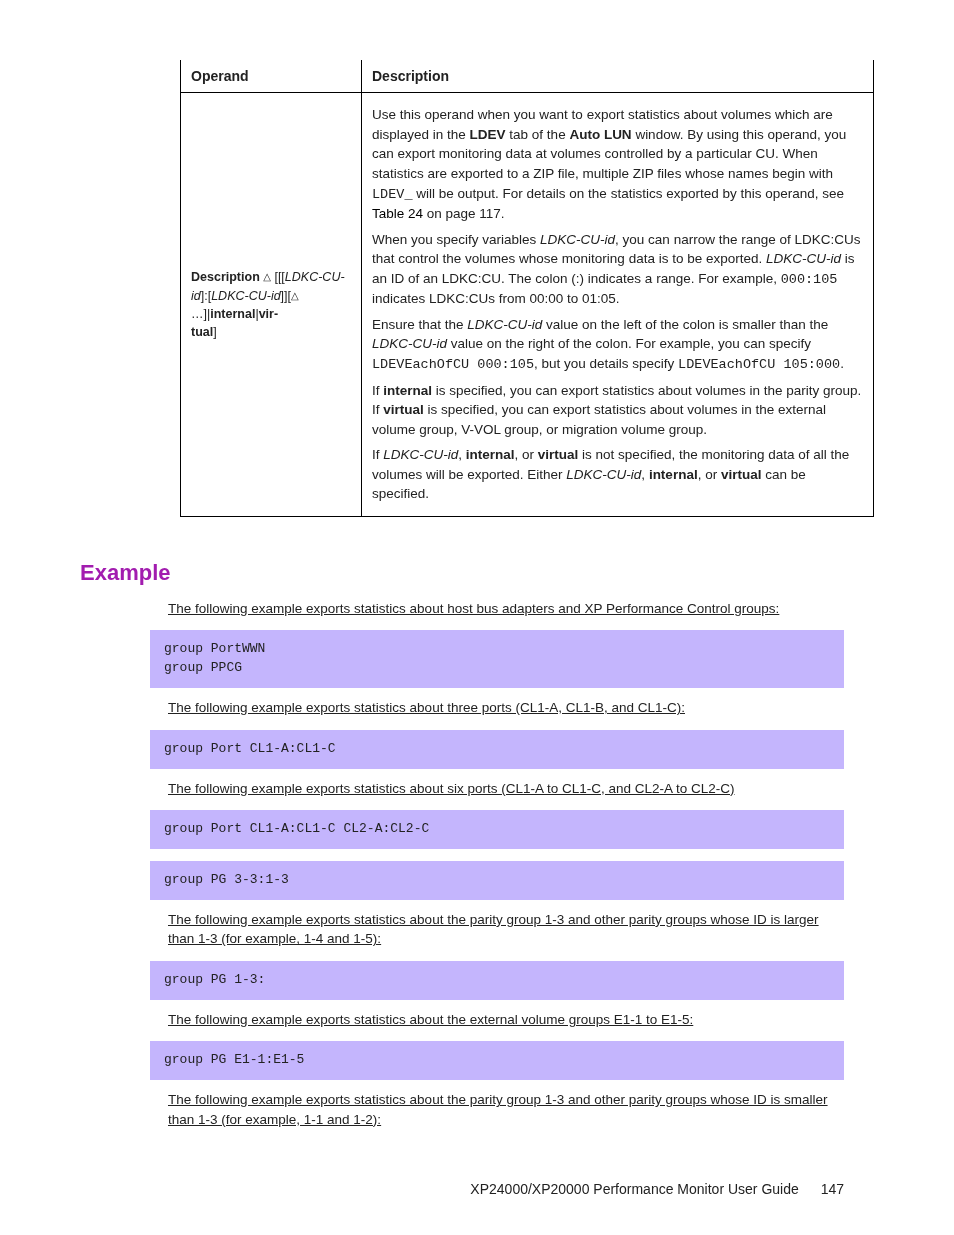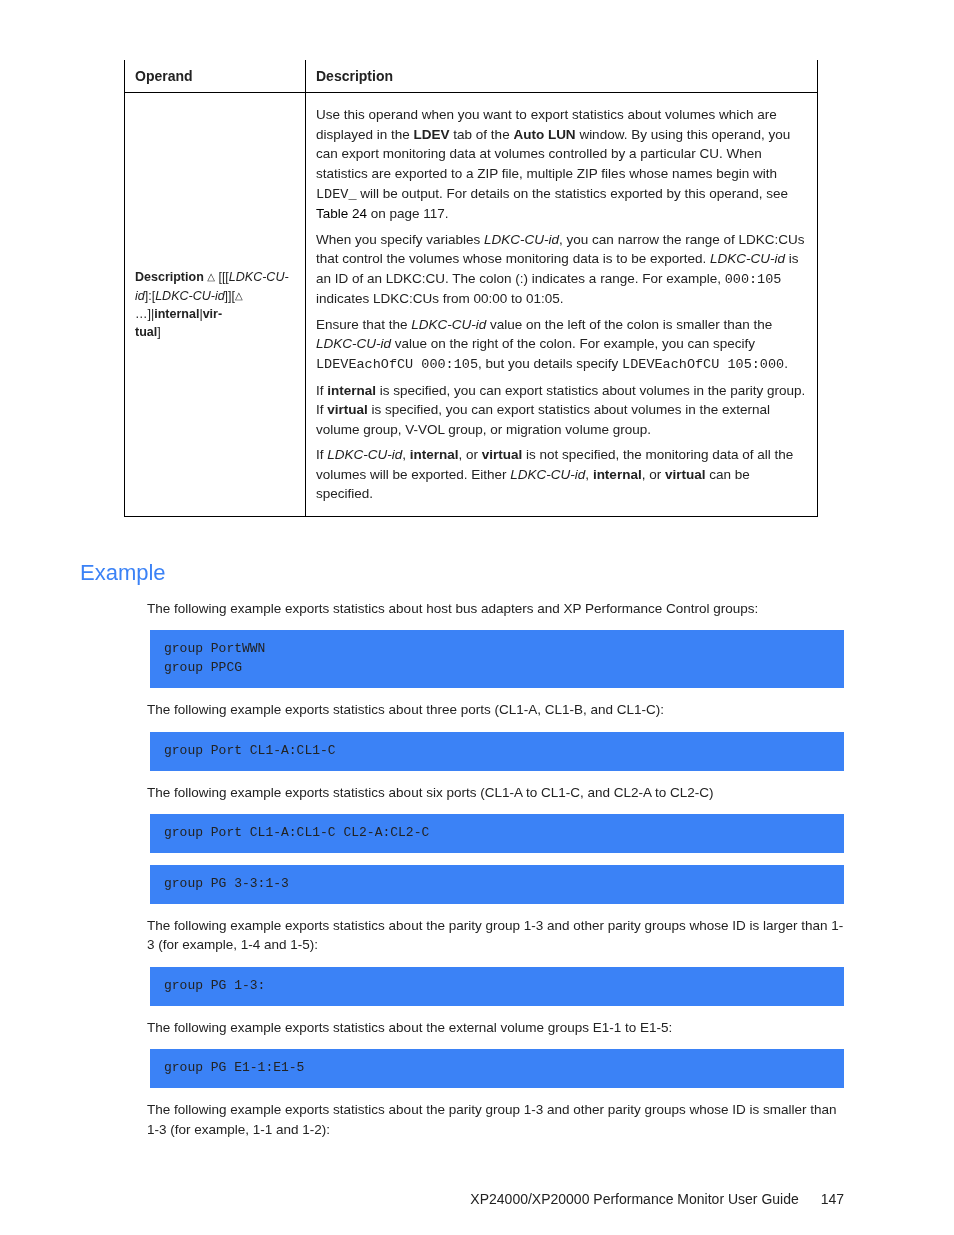--- a/index.html
+++ b/index.html
@@ -11,21 +11,21 @@
     color: #222;
     background: #fff;
     width: 954px;
   }
   .page {
     padding: 60px 110px 40px 80px;
   }
   table.opdesc {
     border-collapse: collapse;
     width: 100%;
-    margin-left: 44px;
+    margin-left: 100px;
     width: calc(100% - 70px);
   }
   table.opdesc th, table.opdesc td {
     border-left: 1px solid #000;
     border-right: 1px solid #000;
     border-bottom: 1px solid #000;
     padding: 6px 10px;
     text-align: left;
     vertical-align: top;
   }
@@ -46,31 +46,32 @@
     display: inline-block;
     font-size: 10px;
     vertical-align: 1px;
   }
   .desc p { margin: 6px 0; }
   .desc .ldev-b { font-weight: bold; }
   .desc .ital { font-style: italic; }
   .mono { font-family: "Courier New", monospace; }
   a.tablelink { color: #000000; text-decoration: none; }
   h2.example {
-    color: #3b82f6;
-    font-weight: normal;
+    color: #a21caf;
+    font-weight: bold;
     font-size: 22px;
     margin: 40px 0 8px 0;
   }
   .body-text {
-    margin: 10px 0 10px 67px;
+    margin: 10px 0 10px 88px;
+    text-decoration: underline;
   }
   pre.code {
-    background: #3b82f6;
-    margin: 12px 0 12px 70px;
+    background: #c4b5fd;
+    margin: 12px 0 4px 70px;
     padding: 10px 14px;
     font-family: "Courier New", monospace;
     font-size: 13px;
     white-space: pre-wrap;
   }
   .footer {
     margin-top: 50px;
     text-align: right;
     font-size: 14px;
     padding-right: 0;

